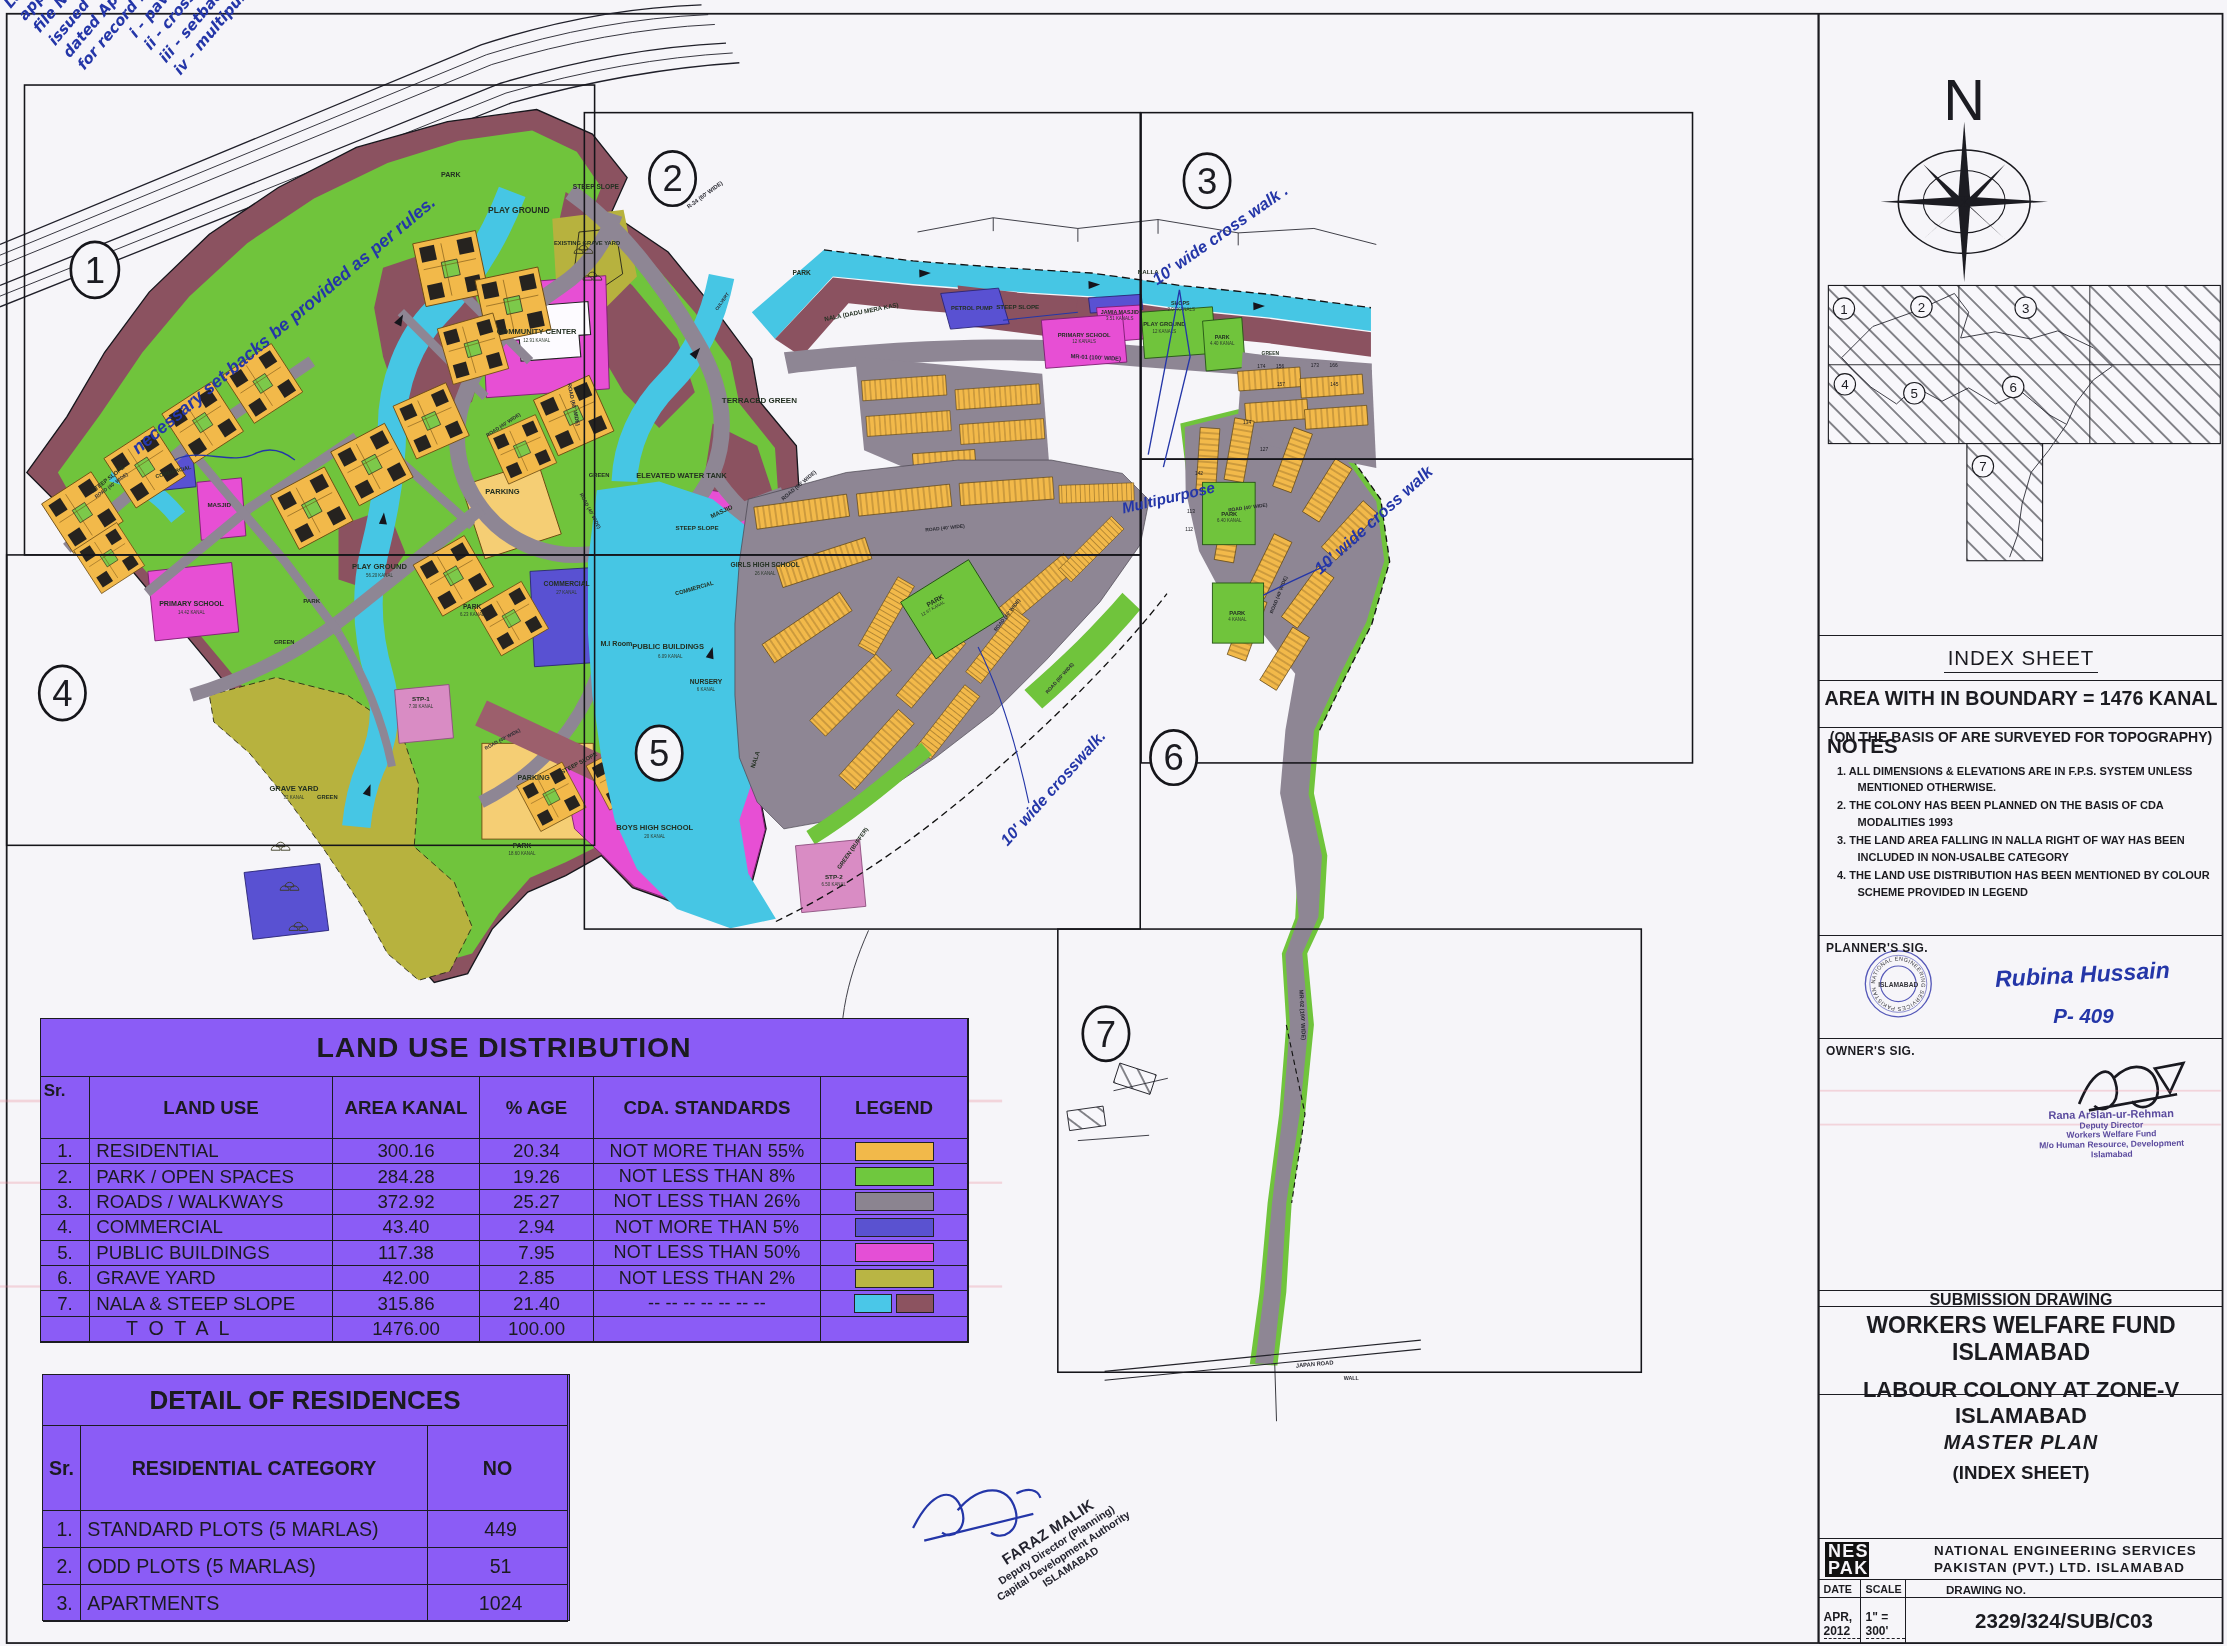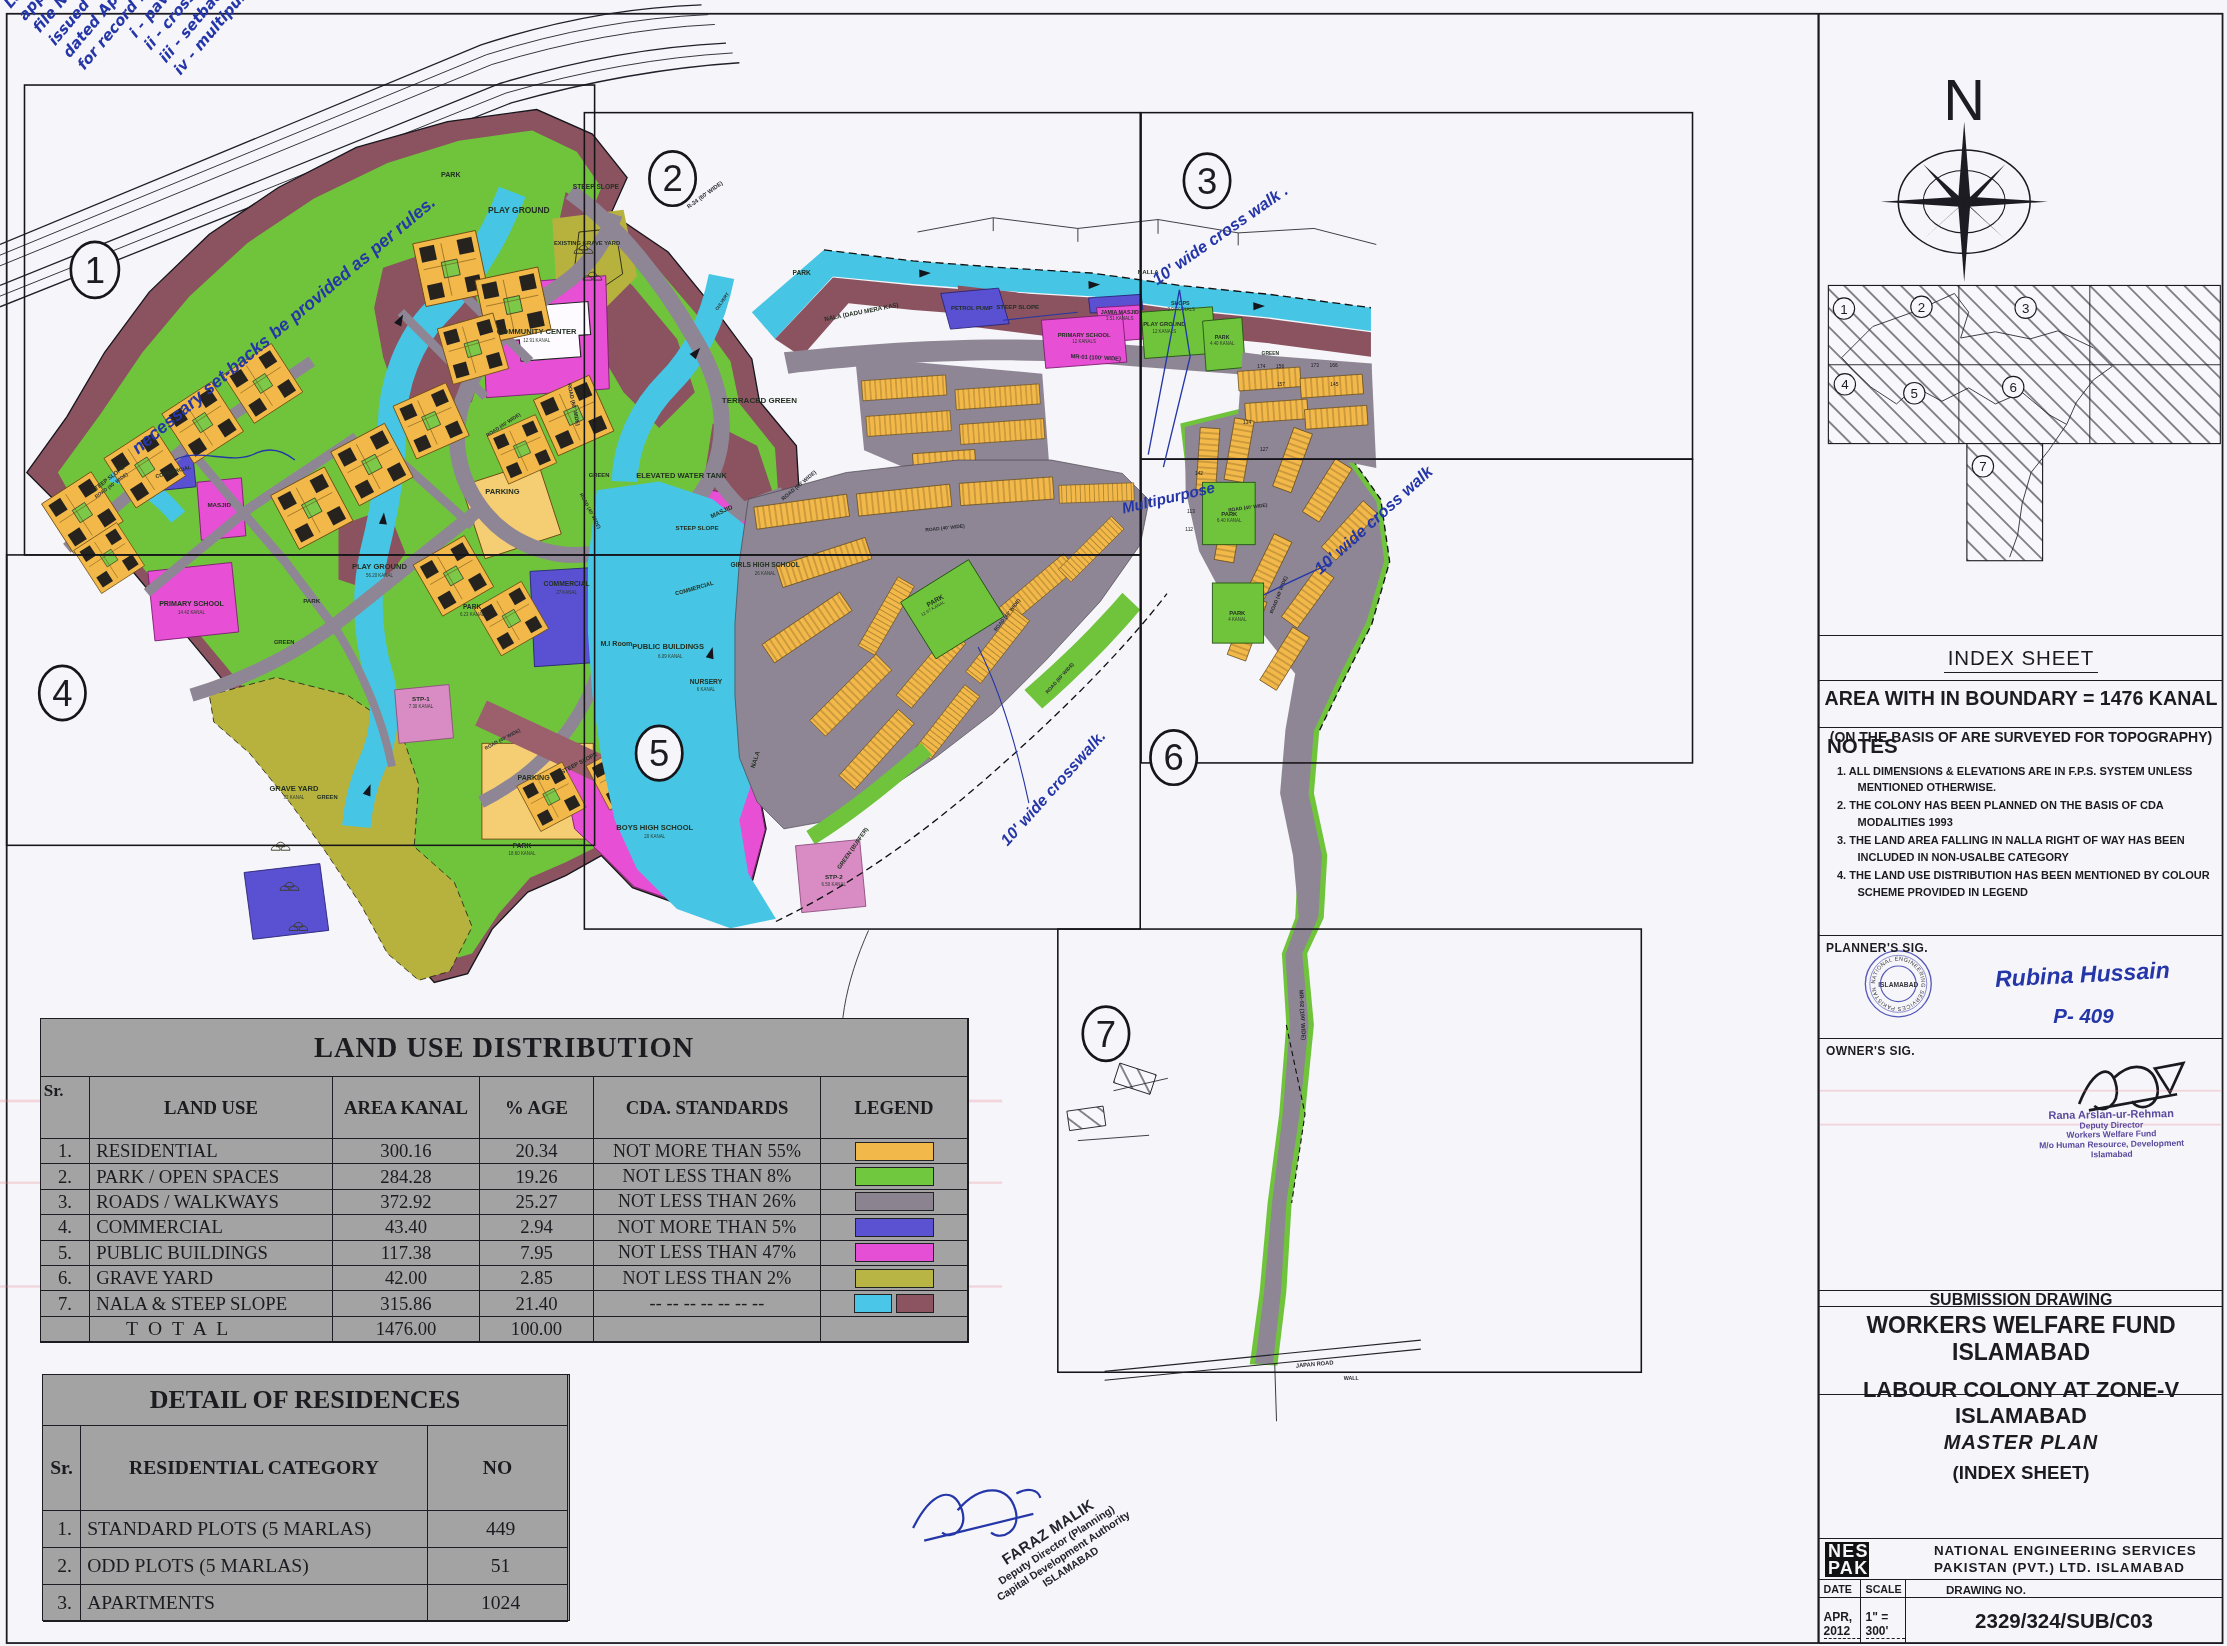--- a/index.html
+++ b/index.html
@@ -5,21 +5,21 @@
   html,body{margin:0;padding:0;background:#e8e8ea;}
   #sheet{position:relative;width:2227px;height:1647px;background:#f6f5f9;overflow:hidden;
          font-family:"Liberation Sans",sans-serif;color:#1b1b20;}
   .abs{position:absolute;}
   svg text{font-family:"Liberation Sans",sans-serif;fill:#1c1c22;}
   svg .lbl{text-anchor:middle;font-weight:700;fill:#233022;}
   svg .sub{text-anchor:middle;font-size:10px;fill:#2c3a2c;}
   svg .rd{text-anchor:middle;fill:#2b2b33;font-weight:600;}
   svg .hand{fill:#2436a8;font-style:italic;font-weight:600;}
   
-  .tbl{position:absolute;background:#a3a3a3;border:1.8px solid #1c1c22;font-family:Liberation Serif, serif;}
+  .tbl{position:absolute;background:#8b5cf6;border:1.8px solid #1c1c22;}
   .lu{left:40px;top:1018px;width:927px;height:323px;display:grid;
       grid-template-rows:58px 62px repeat(7,25.4px) 25.4px;
       grid-template-columns:49px 243px 147px 114px 227px 147px;}
   .lu>div{border-right:0.9px solid #1c1c22;border-bottom:0.9px solid #1c1c22;display:flex;align-items:center;}
   .lu .ttl{grid-column:1/7;justify-content:center;font-size:28.5px;letter-spacing:0.9px;font-weight:600;border-bottom:1.3px solid #1c1c22;}
   .lu .hd{font-size:18.7px;font-weight:600;justify-content:center;border-bottom:1.3px solid #1c1c22;}
   .lu .hd.sr{justify-content:flex-start;align-items:flex-start;padding:3.6px 2.7px;font-size:17px;}
   .c{font-size:18.7px;padding-left:6.2px;}
   .num{font-size:18.7px;justify-content:center;}
   .cda{font-size:18px;justify-content:center;letter-spacing:0.2px;}
@@ -584,21 +584,21 @@
   <div class="num">2.94</div>
   <div class="cda">NOT MORE THAN 5%</div>
   <div>
         <div class="sw" style="background:#5a52d0"></div>
       </div>
 
   <div class="num">5.</div>
   <div class="c">PUBLIC BUILDINGS</div>
   <div class="num">117.38</div>
   <div class="num">7.95</div>
-  <div class="cda">NOT LESS THAN 47%</div>
+  <div class="cda">NOT LESS THAN 50%</div>
   <div>
         <div class="sw" style="background:#e44fd6"></div>
       </div>
 
   <div class="num">6.</div>
   <div class="c">GRAVE YARD</div>
   <div class="num">42.00</div>
   <div class="num">2.85</div>
   <div class="cda">NOT LESS THAN 2%</div>
   <div>

